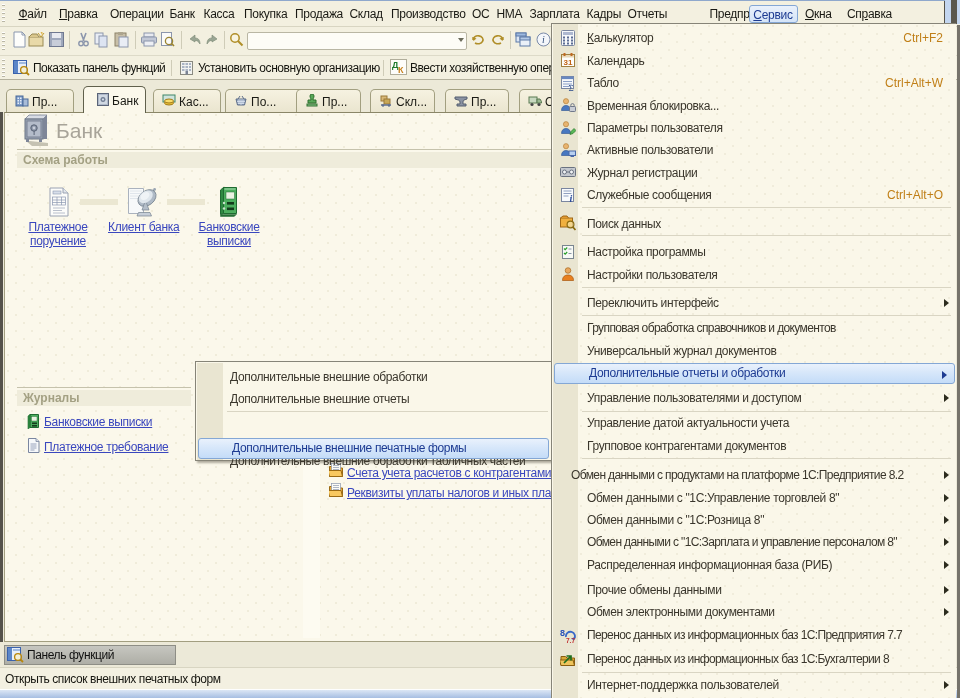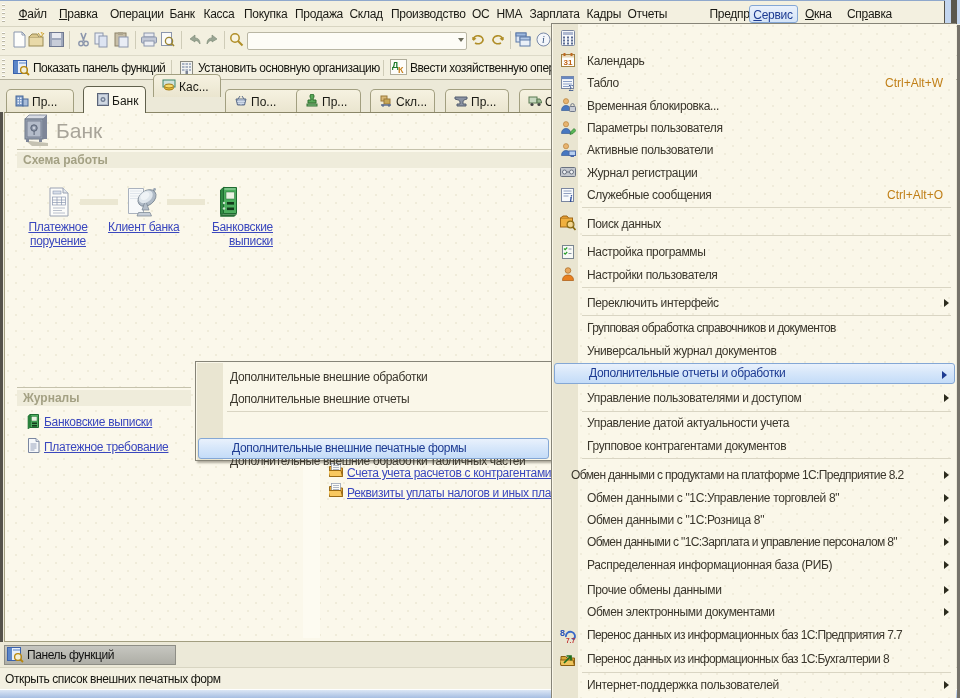--- a/index.html
+++ b/index.html
@@ -180,21 +180,21 @@
   </div>
 <div class="tab" style="left:83px;top:86px;width:63px;height:27px;border-color:#60604C;background:#FBF8EB;z-index:3;">
     <div style="position:absolute;left:12px;top:6px;width:14px;height:13px;"><svg width="14" height="13">
         <rect x="1.5" y="0.5" width="11" height="12" fill="#AEB8C8" stroke="#5A6478"></rect>
         <rect x="3" y="2" width="8" height="9" fill="#D0D8E2"></rect>
         <circle cx="7" cy="6.5" r="2.2" fill="#7A89A0" stroke="#5A6478" stroke-width="0.5"></circle>
         <circle cx="7" cy="6.5" r="0.9" fill="#E8ECF2"></circle>
       </svg></div>
     <div class="tablbl" style="left:28px;top:6px;text-align:left;">Банк</div>
   </div>
-<div class="tab" style="left:153px;top:74px;width:68px;height:23px;">
+<div class="tab" style="left:153px;top:89px;width:68px;height:23px;">
     <div style="position:absolute;left:8px;top:4px;width:14px;height:13px;"><svg width="14" height="13">
         <rect x="1" y="1" width="12" height="7" fill="#CFE3DC" stroke="#3E8668"></rect>
         <ellipse cx="7" cy="9" rx="4.5" ry="2" fill="#F0C83C" stroke="#A07818"></ellipse>
         <ellipse cx="7" cy="7" rx="4.5" ry="2" fill="#F8DC6A" stroke="#A07818"></ellipse>
       </svg></div>
     <div class="tablbl" style="left:25px;text-align:left;">Кас...</div>
   </div>
 <div class="tab" style="left:225px;top:89px;width:83px;height:23px;">
     <div style="position:absolute;left:8px;top:4px;width:14px;height:13px;"><svg width="14" height="13">
         <path d="M2 5 h10 l-1.5 6 h-7 z" fill="#98A8C0" stroke="#5C6C88"></path>
@@ -283,21 +283,21 @@
 <path d="M2.5 28 l3 0.5 h13 l-2.5 2 h-13.5 z" fill="#256F35" stroke="#1F6B31" stroke-width="0.5"></path>
 <path d="M6.5 3 h11" stroke="#A9D8B2" stroke-width="1"></path>
 <rect x="8" y="6" width="8.5" height="7" fill="#EAF2E2" stroke="#1F6B31" stroke-width="0.5"></rect>
 <rect x="9" y="16" width="7" height="2.6" fill="#133B1B"></rect>
 <rect x="9" y="21.5" width="7" height="2.6" fill="#133B1B"></rect>
 <circle cx="6" cy="17" r="1.2" fill="#C8E2CB"></circle>
       <circle cx="6" cy="22.5" r="1.2" fill="#C8E2CB"></circle>
 </svg></div>
 <div class="link" style="left:28px;top:220px;width:118px;text-align:center;left:0;width:116px;">Платежное<br>поручение</div>
 <div class="link" style="left:108px;top:220px;">Клиент банка</div>
-<div class="link" style="left:185px;top:220px;width:88px;text-align:right;">Банковские<br>выписки</div>
+<div class="link" style="left:185px;top:220px;width:88px;text-align:center;">Банковские<br>выписки</div>
 <div class="abs" style="left:17px;top:387px;width:174px;height:1px;background:#C5C2AC;"></div>
 <div class="band" style="left:17px;top:390px;width:174px;height:16px;line-height:16px;padding-left:6px;">Журналы</div>
 <div class="abs" style="left:26px;top:413px;"><svg width="15" height="16">
 <path d="M4 1.5 h8.5 v13 h-8.5z" fill="#4CAE5E" stroke="#1F6B31"></path>
 <path d="M4 1.5 l-2 1.5 v13 l2 -1.5z" fill="#2F8A42" stroke="#1F6B31" stroke-width="0.6"></path>
 <rect x="5.5" y="3.5" width="5.5" height="4.5" fill="#EAF2E2" stroke="#1F6B31" stroke-width="0.4"></rect>
 <rect x="6" y="9.5" width="5" height="1.6" fill="#133B1B"></rect>
 <rect x="6" y="12" width="5" height="1.6" fill="#133B1B"></rect>
 </svg></div>
 <div class="link" style="left:44px;top:415px;">Банковские выписки</div>
@@ -340,20 +340,21 @@
     <div style="position:absolute;left:1px;top:1px;width:26px;height:97px;background:#E9E5D1;"></div>
 <div class="abs msep" style="left:31px;right:3px;top:49px;"></div>
 <div class="smi" style="top:4px;">Дополнительные внешние обработки</div>
 <div class="smi" style="top:26px;">Дополнительные внешние отчеты</div>
 <div class="smi" style="top:52px;margin-top:36px;">Дополнительные внешние обработки табличных частей</div>
 <div class="smi hl" style="top:76px;left:2px;width:351px;height:21px;line-height:19px;">Дополнительные внешние печатные формы</div>
 </div>
 <div class="abs" style="left:551px;top:23px;width:405px;height:675px;background:#FAF7E9;border:1px solid #868478;border-bottom:none;z-index:9;">
     <div style="position:absolute;left:1px;top:0;width:25px;height:675px;background:#E9E5D1;"></div>
 <div class="abs mdots" style="left:26px;top:0;width:378px;height:675px;"></div>
+<div class="mi" style="top:3.3px;"><u>К</u>алькулятор<span class="sc">Ctrl+F2</span></div>
 <div class="mic" style="top:5.8px;"><svg width="16" height="16">
         <rect x="1.5" y="0.5" width="13" height="15" rx="1" fill="#F6F8FA" stroke="#7A86A0"></rect>
         <rect x="3" y="2" width="10" height="3" fill="#AEB8D0"></rect>
         <g fill="#5C6C94">
           <rect x="3" y="6.5" width="2" height="2"></rect>
           <rect x="7" y="6.5" width="2" height="2"></rect>
           <rect x="11" y="6.5" width="2" height="2"></rect>
           <rect x="3" y="9.5" width="2" height="2"></rect>
           <rect x="7" y="9.5" width="2" height="2"></rect>
           <rect x="11" y="9.5" width="2" height="2"></rect>

